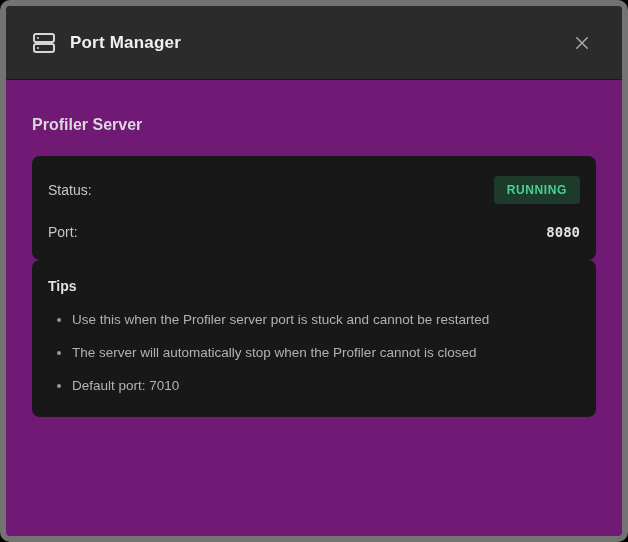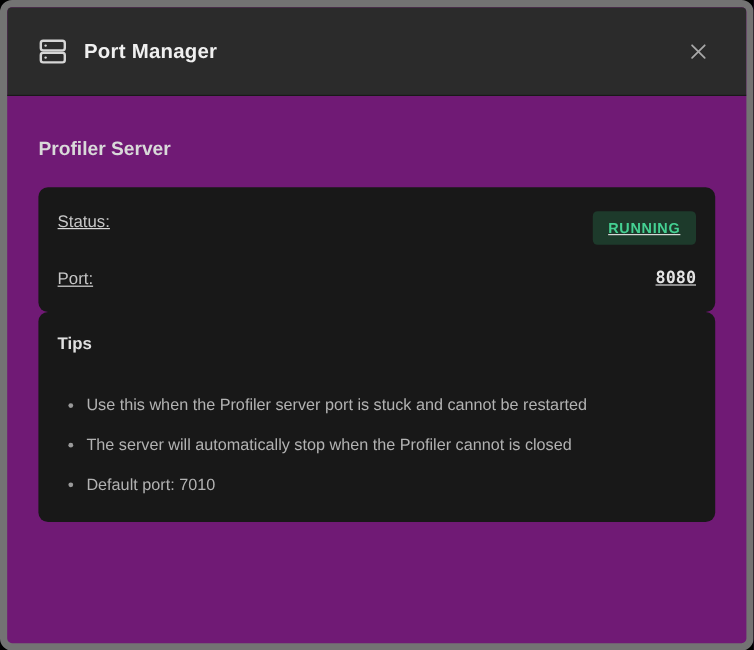--- a/index.html
+++ b/index.html
@@ -53,23 +53,22 @@
     font-weight: 700;
     color: #d9d9d9;
   }
   .panel {
     background: #181818;
     border-radius: 8px;
   }
   .status-panel { padding: 20px 16px; }
   .status-row {
     display: flex;
-    align-items: flex-start;
+    align-items: center;
     justify-content: space-between;
-    text-decoration: underline;
   }
   .status-row + .status-row { margin-top: 20px; }
   .row-label { font-size: 14px; color: #c6c6c6; }
   .badge {
     background: #1d3a2b;
     color: #45d193;
     font-size: 12px;
     font-weight: 700;
     letter-spacing: 0.6px;
     padding: 7px 13px;
@@ -95,21 +94,21 @@
     font-size: 14.5px;
     font-weight: 700;
     cursor: pointer;
   }
   .stop-btn svg { display: block; }
   .tips-panel { padding: 18px 16px 22px; }
   .tips-heading {
     font-size: 14px;
     font-weight: 700;
     color: #e0e0e0;
-    margin-bottom: 34px;
+    margin-bottom: 16px;
   }
   .tips-list {
     list-style: disc;
     padding-left: 24px;
     color: #b2b2b2;
   }
   .tips-list li {
     font-size: 13.5px;
     margin-bottom: 14px;
     line-height: 19px;

